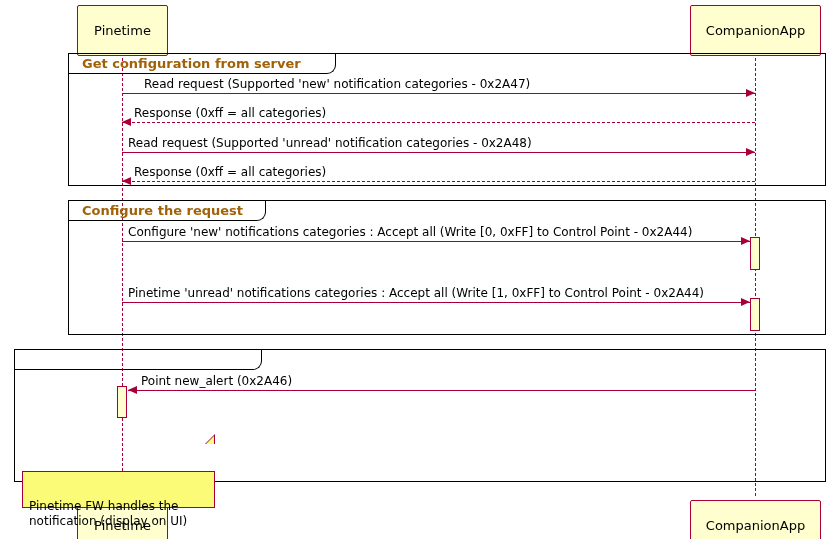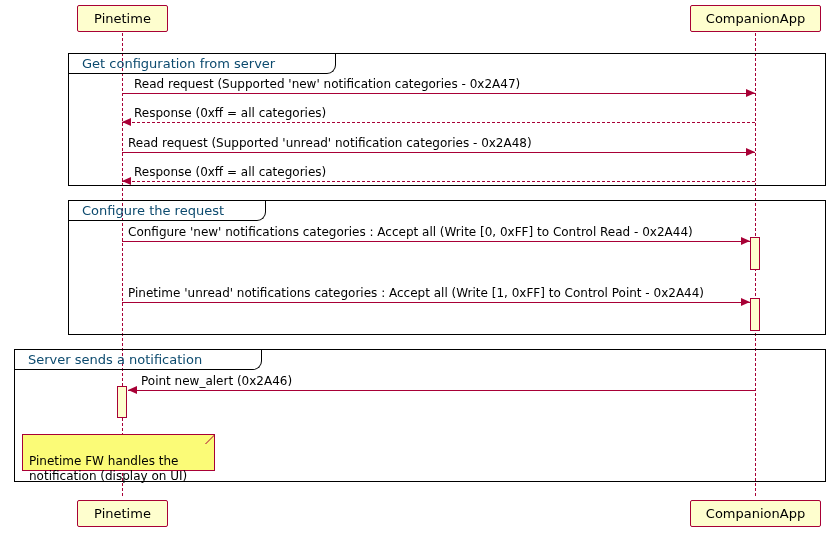--- a/index.html
+++ b/index.html
@@ -19,21 +19,21 @@
   }
   .participant {
     position: absolute;
     box-sizing: border-box;
     background: #FEFECE;
     border: 1px solid #A80036;
     border-radius: 2px;
     color: #000000;
     font-size: 13px;
     text-align: center;
-    padding: 4px 10px;
+    padding: 16px 10px;
     white-space: nowrap;
     line-height: 17px;
   }
   .lifeline {
     position: absolute;
     width: 0;
     border-left: 1px dashed #A80036;
   }
   .activation {
     position: absolute;
@@ -53,22 +53,22 @@
     box-sizing: border-box;
     border: 1.5px solid #000000;
     border-top: none;
     border-left: none;
     background: transparent;
     border-bottom-right-radius: 9px;
   }
   .group-label {
     position: absolute;
     font-size: 13px;
-    font-weight: normal;
-    color: #0c4a6e;
+    font-weight: bold;
+    color: #a16207;
     white-space: nowrap;
     line-height: 16px;
   }
   .msg-line {
     position: absolute;
     height: 0;
     border-top: 1px solid #A80036;
   }
   .msg-line.dashed {
     border-top: 1px dashed #A80036;
@@ -93,23 +93,24 @@
     white-space: nowrap;
     line-height: 14px;
   }
   .note {
     position: absolute;
     box-sizing: border-box;
     background: #FBFB77;
     border: 1px solid #A80036;
     font-size: 12px;
     color: #000000;
-    padding: 4px 6px;
+    padding: 12px 6px;
     line-height: 15px;
     white-space: pre-line;
+    margin-top: 37px;
   }
   .note-fold {
     position: absolute;
     width: 0;
     height: 0;
     border-left: 10px solid transparent;
     border-bottom: 10px solid #A80036;
   }
   .note-fold-inner {
     position: absolute;
@@ -138,53 +139,52 @@
     <span>Pinetime</span>
   </div>
   <div class="participant" style="left:690px; top:500px; width:131px;">
     <span>CompanionApp</span>
   </div>
 
   <div class="group" style="left:68px; top:53px; width:758px; height:133px;"></div>
   <div class="group-tab" style="left:68px; top:53px; width:268px; height:21px;"></div>
   <div class="group-label" style="left:82px; top:56px;">Get configuration from server</div>
 
-  <div class="msg-label" style="left:134px; top:77px;">Read request (Supported 'new' notification categories - 0x2A47)</div>
+  <div class="msg-label" style="left:144px; top:77px;">Read request (Supported 'new' notification categories - 0x2A47)</div>
   <div class="msg-line" style="left:122px; top:93px; width:633px;"></div>
   <div class="arrow-head right" style="left:746px; top:89px;"></div>
 
   <div class="msg-label" style="left:134px; top:106px;">Response (0xff = all categories)</div>
   <div class="msg-line dashed" style="left:122px; top:122px; width:633px;"></div>
   <div class="arrow-head left" style="left:122px; top:118px;"></div>
 
   <div class="msg-label" style="left:128px; top:136px;text-align:center;">Read request (Supported 'unread' notification categories - 0x2A48)</div>
   <div class="msg-line" style="left:122px; top:152px; width:633px;"></div>
   <div class="arrow-head right" style="left:746px; top:148px;"></div>
 
   <div class="msg-label" style="left:134px; top:165px;">Response (0xff = all categories)</div>
   <div class="msg-line dashed" style="left:122px; top:181px; width:633px;"></div>
   <div class="arrow-head left" style="left:122px; top:177px;"></div>
 
   <div class="group" style="left:68px; top:200px; width:758px; height:135px;"></div>
   <div class="group-tab" style="left:68px; top:200px; width:198px; height:21px;"></div>
   <div class="group-label" style="left:82px; top:203px;">Configure the request</div>
 
-  <div class="msg-label" style="left:128px; top:225px;">Configure 'new' notifications categories : Accept all (Write [0, 0xFF] to Control Read - 0x2A44)</div>
+  <div class="msg-label" style="left:128px; top:225px;">Configure 'new' notifications categories : Accept all (Write [0, 0xFF] to Control Point - 0x2A44)</div>
   <div class="msg-line" style="left:122px; top:241px; width:628px;"></div>
   <div class="arrow-head right" style="left:741px; top:237px;"></div>
   <div class="activation" style="left:750px; top:237px; height:33px;"></div>
 
   <div class="msg-label" style="left:128px; top:286px;">Pinetime 'unread' notifications categories : Accept all (Write [1, 0xFF] to Control Point - 0x2A44)</div>
   <div class="msg-line" style="left:122px; top:302px; width:628px;"></div>
   <div class="arrow-head right" style="left:741px; top:298px;"></div>
   <div class="activation" style="left:750px; top:298px; height:33px;"></div>
 
   <div class="group" style="left:14px; top:349px; width:812px; height:133px;"></div>
   <div class="group-tab" style="left:14px; top:349px; width:248px; height:21px;"></div>
-  <div class="group-label" style="left:28px; top:352px;">Server sends a notification</div>
 
   <div class="msg-label" style="left:141px; top:374px;">Point new_alert (0x2A46)</div>
   <div class="msg-line" style="left:128px; top:390px; width:627px;"></div>
   <div class="arrow-head left" style="left:128px; top:386px;"></div>
   <div class="activation" style="left:117px; top:386px; height:32px;"></div>
 
   <div class="note" style="left:22px; top:434px; width:193px; height:37px;">
     <span>Pinetime FW handles the
 notification (display on UI)</span>
   </div>

